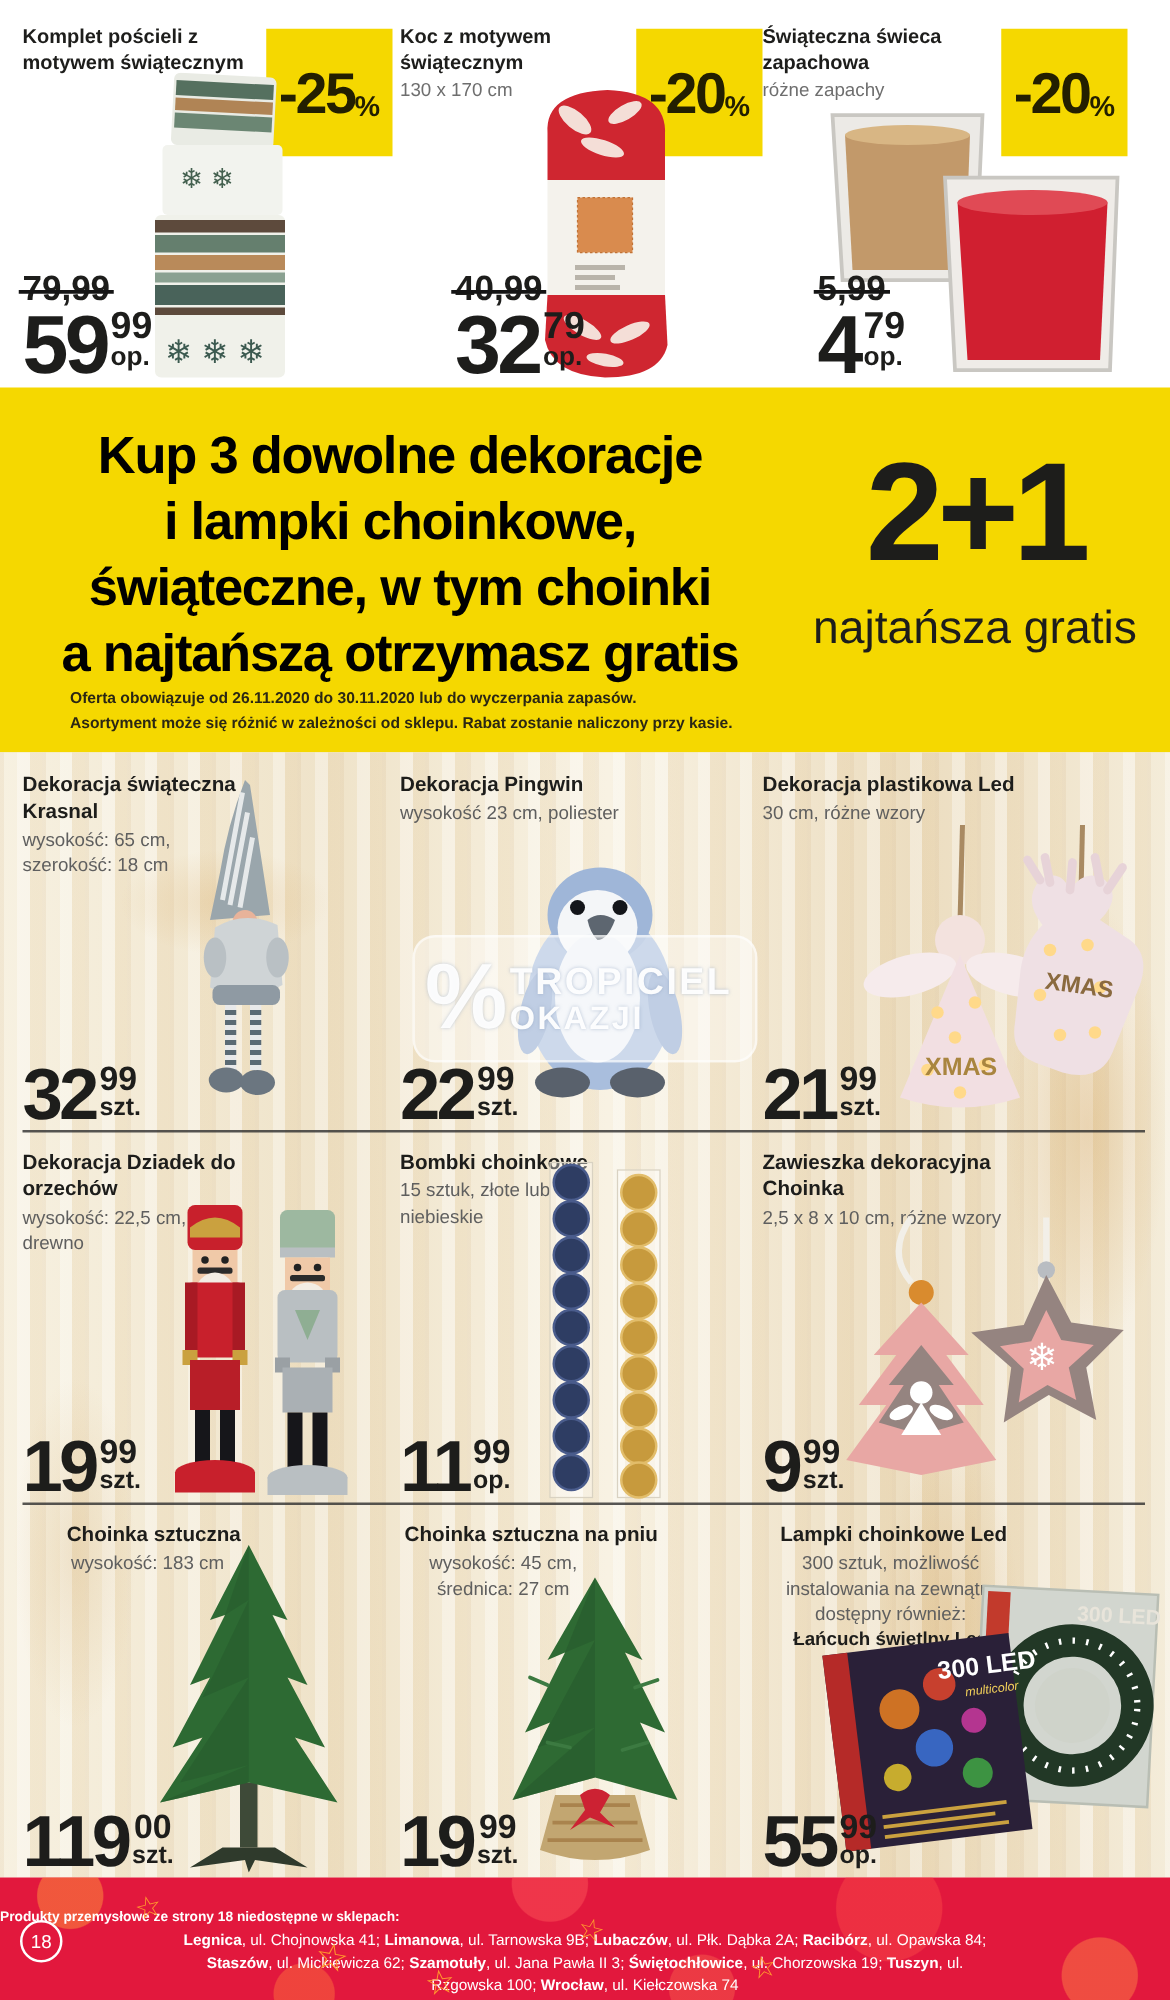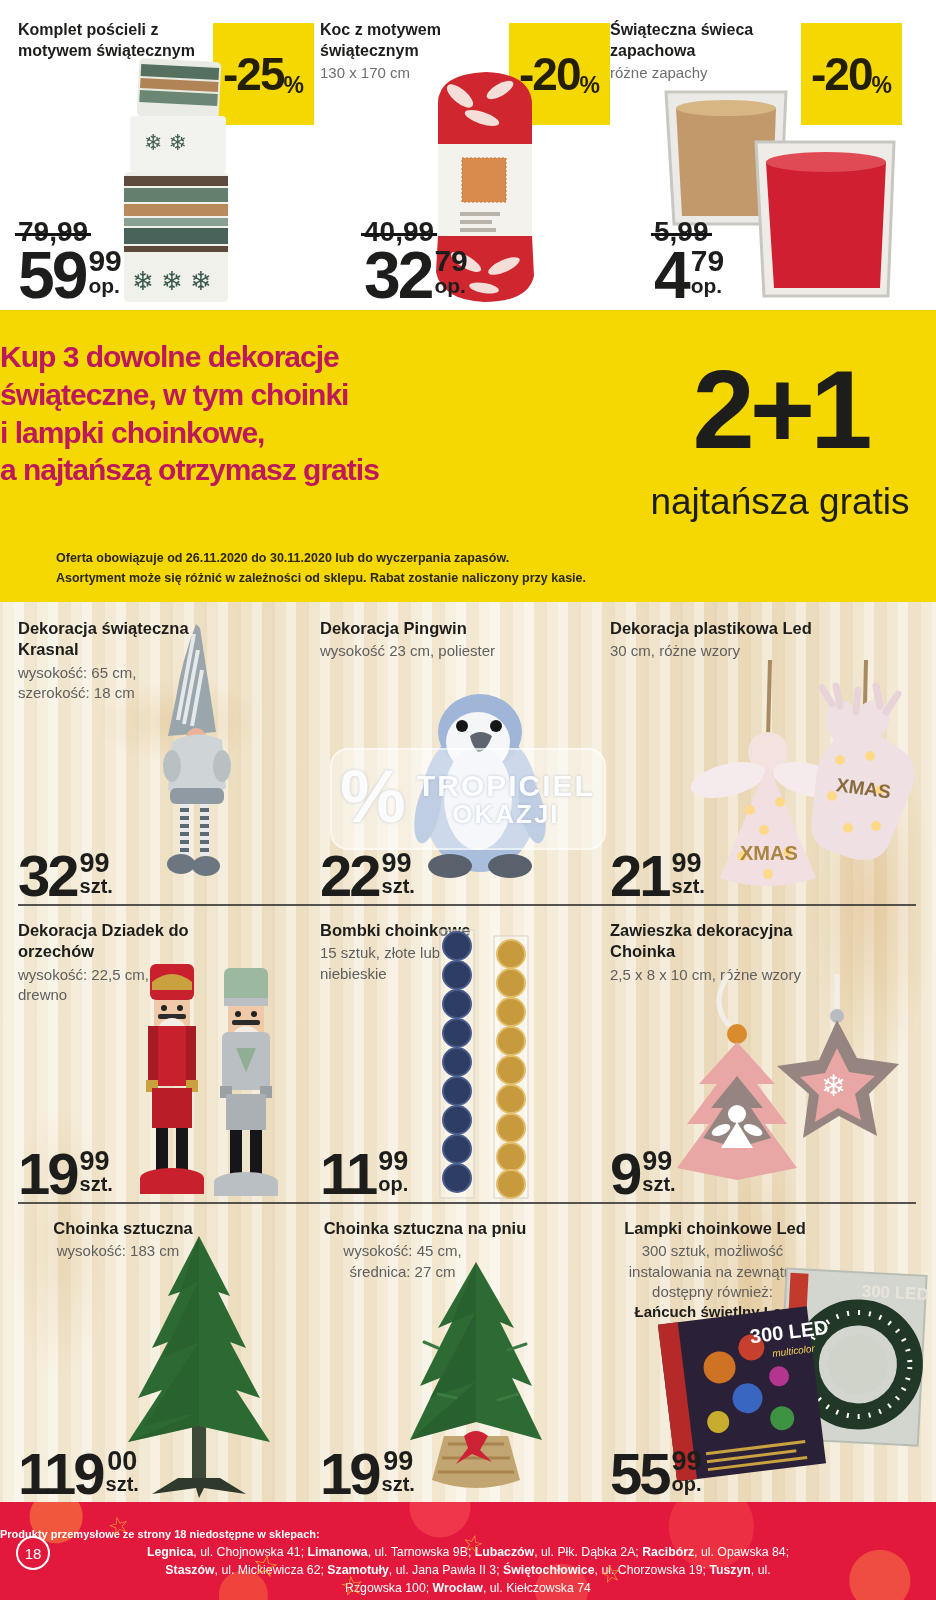--- a/index.html
+++ b/index.html
@@ -25,22 +25,22 @@
   .old-price{position:relative;display:inline-block;font-size:28px;font-weight:bold;margin-bottom:-4px;}
   .old-price::after{content:"";position:absolute;left:-3px;right:-3px;top:52%;height:3px;background:#151515;}
   .new-price{display:flex;align-items:flex-start;}
   .np-main{font-size:66px;font-weight:bold;letter-spacing:-3px;line-height:.92;}
   .np-side{display:flex;flex-direction:column;margin-left:3px;margin-top:2px;}
   .np-dec{font-size:30px;font-weight:bold;line-height:.9;}
   .np-unit{font-size:21px;font-weight:bold;line-height:1.1;}
 
   
   .banner{position:absolute;top:310px;left:0;width:936px;height:292px;background:#f5d800;}
-  .banner-head{position:absolute;top:28px;left:0;width:640px;
-    font-size:30px;font-weight:bold;line-height:1.26;letter-spacing:-1px;color:#be185d;}
+  .banner-head{position:absolute;top:28px;left:0;width:640px;text-align:center;
+    font-size:42px;font-weight:bold;line-height:1.26;letter-spacing:-1px;color:#000000;}
   .banner-right{position:absolute;top:30px;left:630px;width:300px;text-align:center;}
   .offer-big{font-size:112px;font-weight:bold;letter-spacing:-5px;line-height:1.25;color:#1d1d1b;}
   .offer-sub{font-size:37px;line-height:1.1;color:#1d1d1b;margin-top:2px;}
   .terms{position:absolute;left:56px;bottom:14px;font-size:12.5px;font-weight:bold;
     color:#2b2713;line-height:1.55;}
 
   
   .grid{position:absolute;top:602px;left:0;width:936px;height:900px;
     background-color:#f2e9d7;
     background-image:
@@ -67,21 +67,21 @@
   .gp-dec{font-size:27px;font-weight:bold;line-height:.9;}
   .gp-unit{font-size:20px;font-weight:bold;line-height:1.1;}
   .prod-img{position:absolute;}
 
   
   .watermark{position:absolute;left:330px;top:146px;width:272px;height:98px;
     background:rgba(255,255,255,.42);border:2px solid rgba(255,255,255,.55);border-radius:18px;
     display:flex;align-items:center;}
   .wm-pct{font-size:74px;font-weight:bold;color:rgba(255,255,255,.92);margin:-6px 2px 0 8px;
     text-shadow:0 0 3px rgba(140,160,190,.5);}
-  .wm-text{text-align:center;flex:1;color:rgba(255,255,255,.95);font-weight:bold;
+  .wm-text{flex:1;color:rgba(255,255,255,.95);font-weight:bold;
     text-shadow:0 0 3px rgba(140,160,190,.6);letter-spacing:2px;}
   .wm-l1{font-size:30px;line-height:1.05;}
   .wm-l2{font-size:26px;line-height:1.05;}
 
   
   .footer{position:absolute;top:1502px;left:0;width:936px;height:98px;color:#fff;
     background-image:
       radial-gradient(circle at 6% 15%, rgba(255,150,60,.5) 0 26px, transparent 27px),
       radial-gradient(circle at 26% 95%, rgba(255,120,60,.45) 0 24px, transparent 25px),
       radial-gradient(circle at 47% 5%, rgba(255,90,90,.45) 0 30px, transparent 31px),
@@ -201,22 +201,22 @@
             <span class="np-unit">op.</span>
           </span>
         </div>
       </div>
     </article>
   </section>
 
   <section class="banner">
     <div class="banner-head">
       <div>Kup 3 dowolne dekoracje</div>
+      <div>i lampki choinkowe,</div>
       <div>świąteczne, w tym choinki</div>
-      <div>i lampki choinkowe,</div>
       <div>a najtańszą otrzymasz gratis</div>
     </div>
     <div class="banner-right">
       <div class="offer-big">2+1</div>
       <div class="offer-sub">najtańsza gratis</div>
     </div>
     <div class="terms">
       <div>Oferta obowiązuje od 26.11.2020 do 30.11.2020 lub do wyczerpania zapasów.</div>
       <div>Asortyment może się różnić w zależności od sklepu. Rabat zostanie naliczony przy kasie.</div>
     </div>

